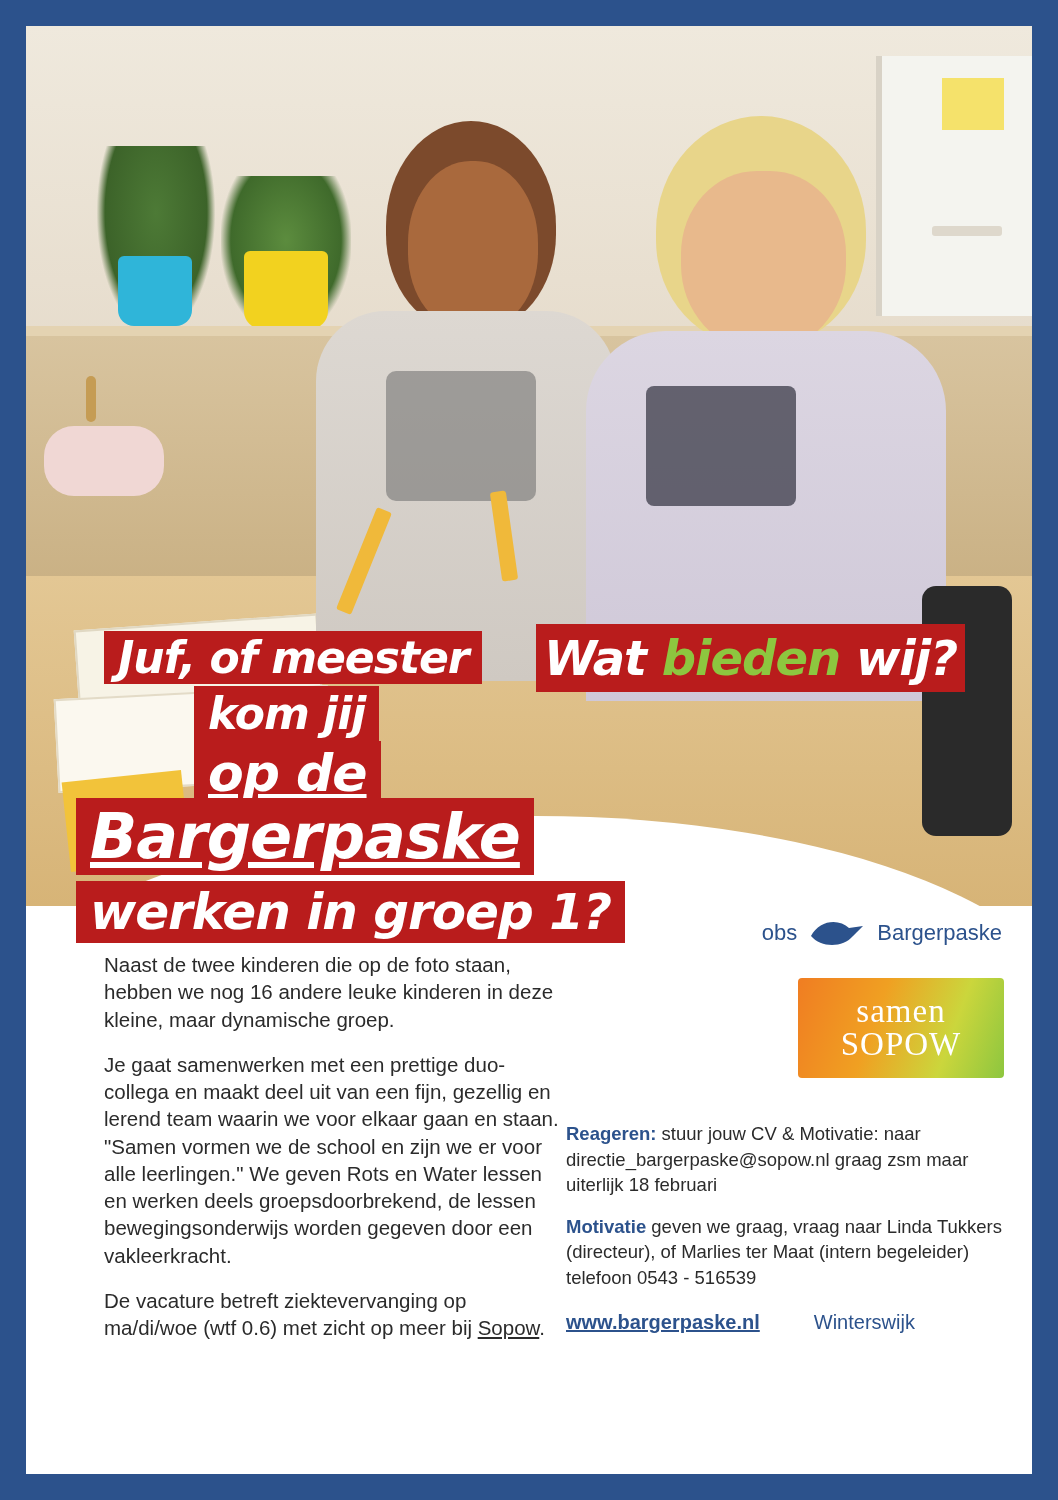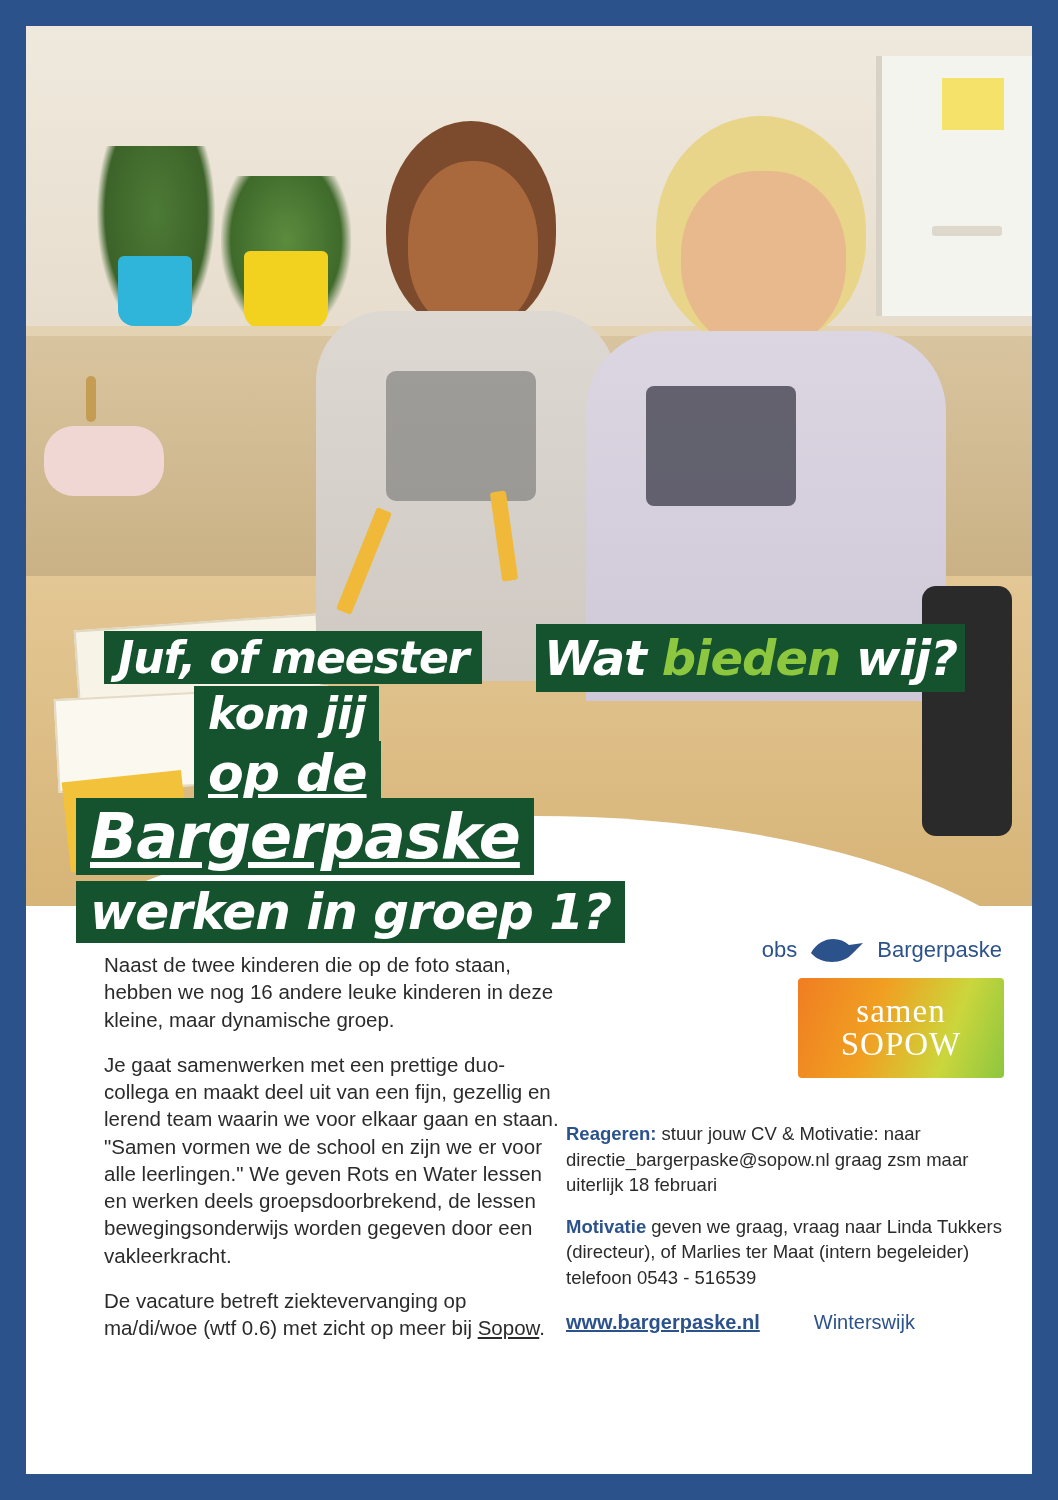--- a/index.html
+++ b/index.html
@@ -141,42 +141,42 @@
     background:#f0b93a;transform:rotate(-8deg);border-radius:3px;
   }
   
   .swoosh{
     position:absolute;left:-40px;top:790px;width:1100px;height:220px;
     background:#ffffff;border-radius:50% 50% 0 0 / 100% 100% 0 0;
   }
   
   .hl{
     position:absolute;
-    background:#14532d;color:#fff;
+    background:#b91c1c;color:#fff;
     font-family:"DejaVu Sans", sans-serif;
     font-weight:bold;font-style:italic;
     letter-spacing:-1px;
     padding:2px 14px;
     white-space:nowrap;
   }
   .hl1{left:78px;top:605px;font-size:44px;line-height:1.12;}
   .hl2{left:168px;top:660px;font-size:44px;}
   .hl3{left:168px;top:715px;font-size:52px;text-decoration:underline;}
   .hl4{left:50px;top:772px;font-size:62px;text-decoration:underline;}
   .hl5{left:50px;top:855px;font-size:50px;}
   .hl-right{
     left:510px;top:598px;font-size:48px;
     padding:6px 8px;
   }
   .hl-right .green{color:#8dc63f;}
   
   .obs-logo{
     position:absolute;right:30px;top:890px;
     display:flex;align-items:center;gap:12px;
-    color:#2c528c;font-size:22px;font-family:"Liberation Sans", sans-serif;margin-top:17px;
+    color:#2c528c;font-size:22px;font-family:"Liberation Sans", sans-serif;
   }
   .obs-mark{
     width:56px;height:34px;position:relative;
   }
   .samen{
     position:absolute;right:28px;top:952px;width:206px;height:100px;
     background:linear-gradient(110deg,#f07d22 0%,#f0a022 38%,#cbd63c 72%,#8dc63f 100%);
     border-radius:4px;
     display:flex;flex-direction:column;justify-content:center;align-items:center;
     color:#fff;font-family:Liberation Serif, serif;line-height:1;

